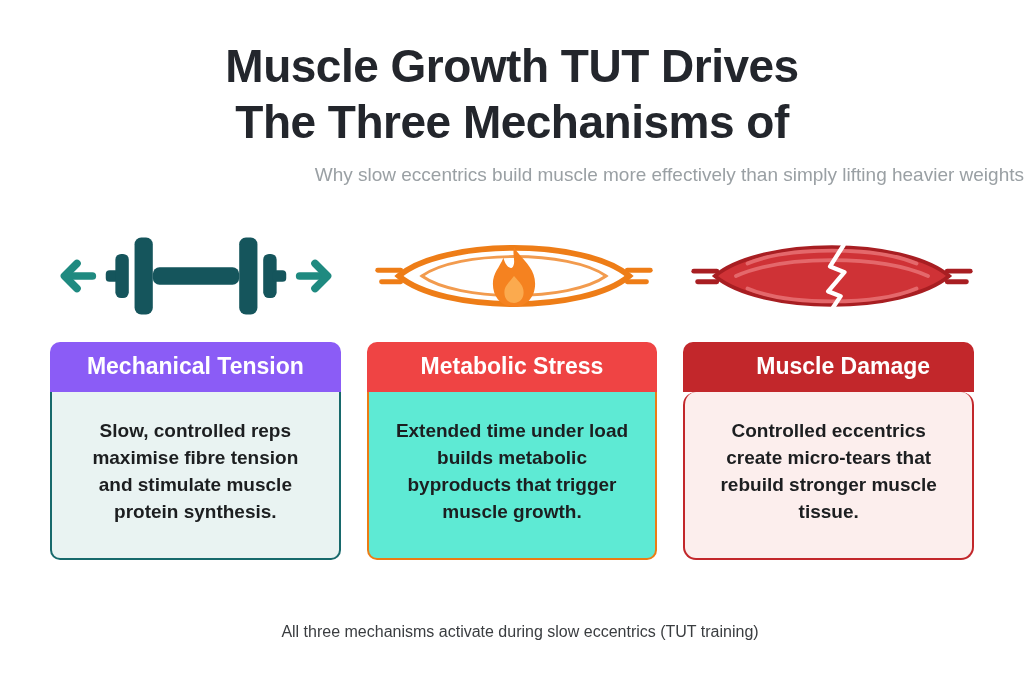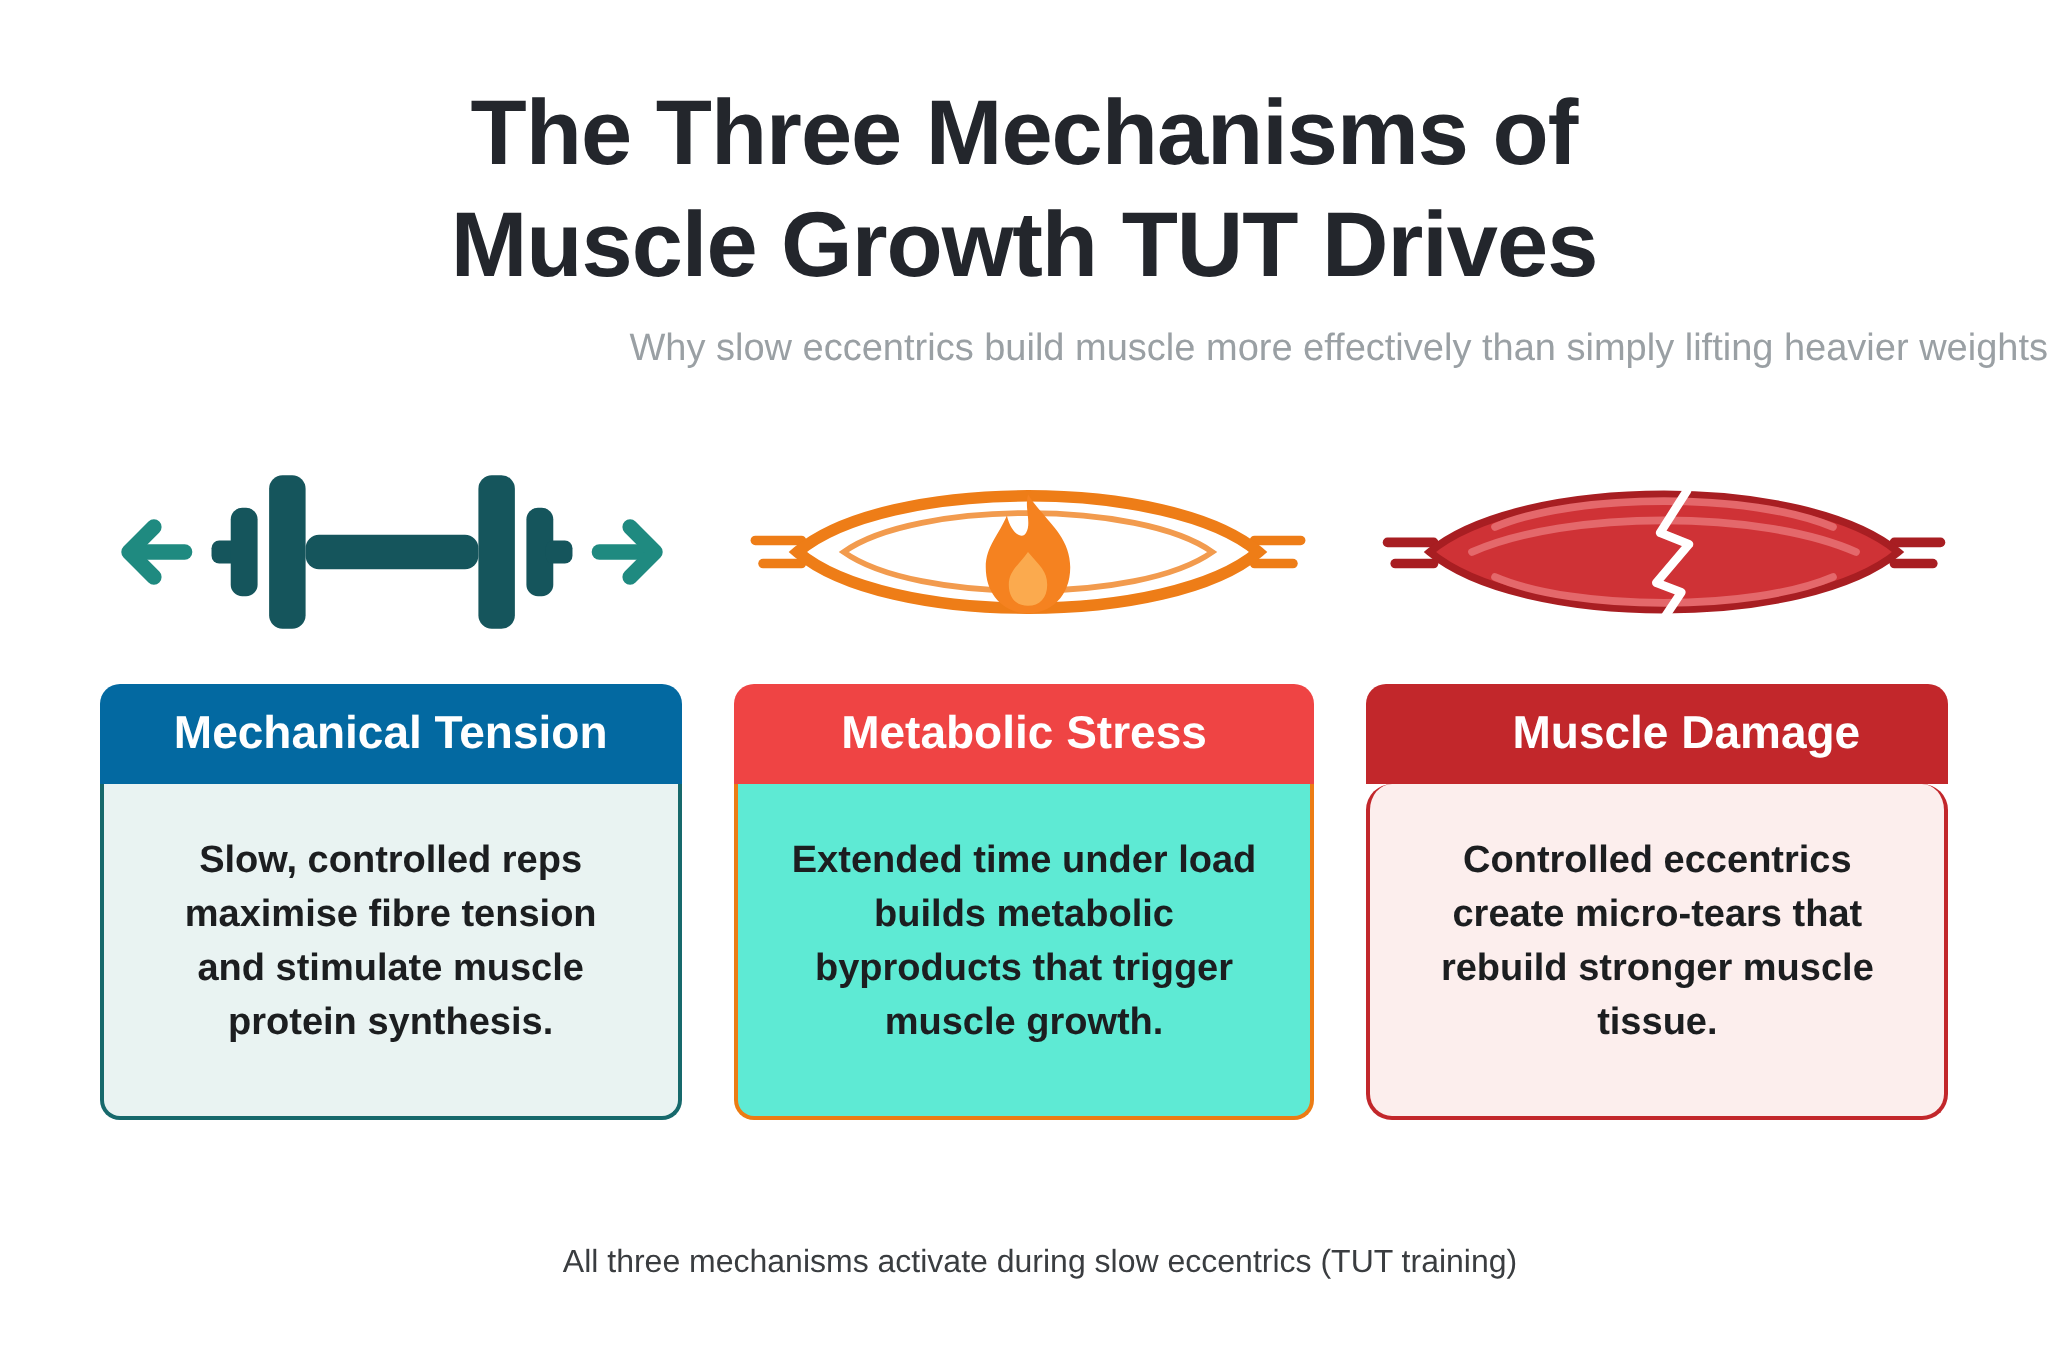--- a/index.html
+++ b/index.html
@@ -94,22 +94,22 @@
     color: #3a3d40;
     font-weight: normal;
   }
 </style>
 </head>
 <body>
 
 <div class="page">
 
   <div class="title-block">
+    <h1 class="title-line">Muscle Growth TUT Drives</h1>
     <h1 class="title-line">The Three Mechanisms of</h1>
-    <h1 class="title-line">Muscle Growth TUT Drives</h1>
   </div>
 
   <div class="subtitle">Why slow eccentrics build muscle more effectively than simply lifting heavier weights</div>
 
   <div class="icons-row">
 
     <div class="icon-cell">
       <svg width="292" height="96" viewBox="0 0 300 100" aria-hidden="true">
         <g stroke="#1f8a80" stroke-width="8" fill="none" stroke-linecap="round" stroke-linejoin="round">
           <path d="M42 50 H14"></path>
@@ -162,21 +162,21 @@
         </g>
         <path d="M162 18 L148 40 L163 46 L146 66 L159 71 L149 86" fill="none" stroke="#ffffff" stroke-width="4.5" stroke-linejoin="round" stroke-linecap="round"></path>
       </svg>
     </div>
 
   </div>
 
   <div class="cards-row">
 
     <article class="card">
-      <header class="card-header" style="background-color: #0369a1;">
+      <header class="card-header" style="background-color: #8b5cf6;">
         <h2 class="card-title">Mechanical Tension</h2>
       </header>
       <div class="card-body" style="background-color: rgb(233, 243, 242); border-color: rgb(23, 105, 108);">
         <p class="card-text">Slow, controlled reps maximise fibre tension and stimulate muscle protein synthesis.</p>
       </div>
     </article>
 
     <article class="card">
       <header class="card-header" style="background-color: #ef4444;">
         <h2 class="card-title">Metabolic Stress</h2>

